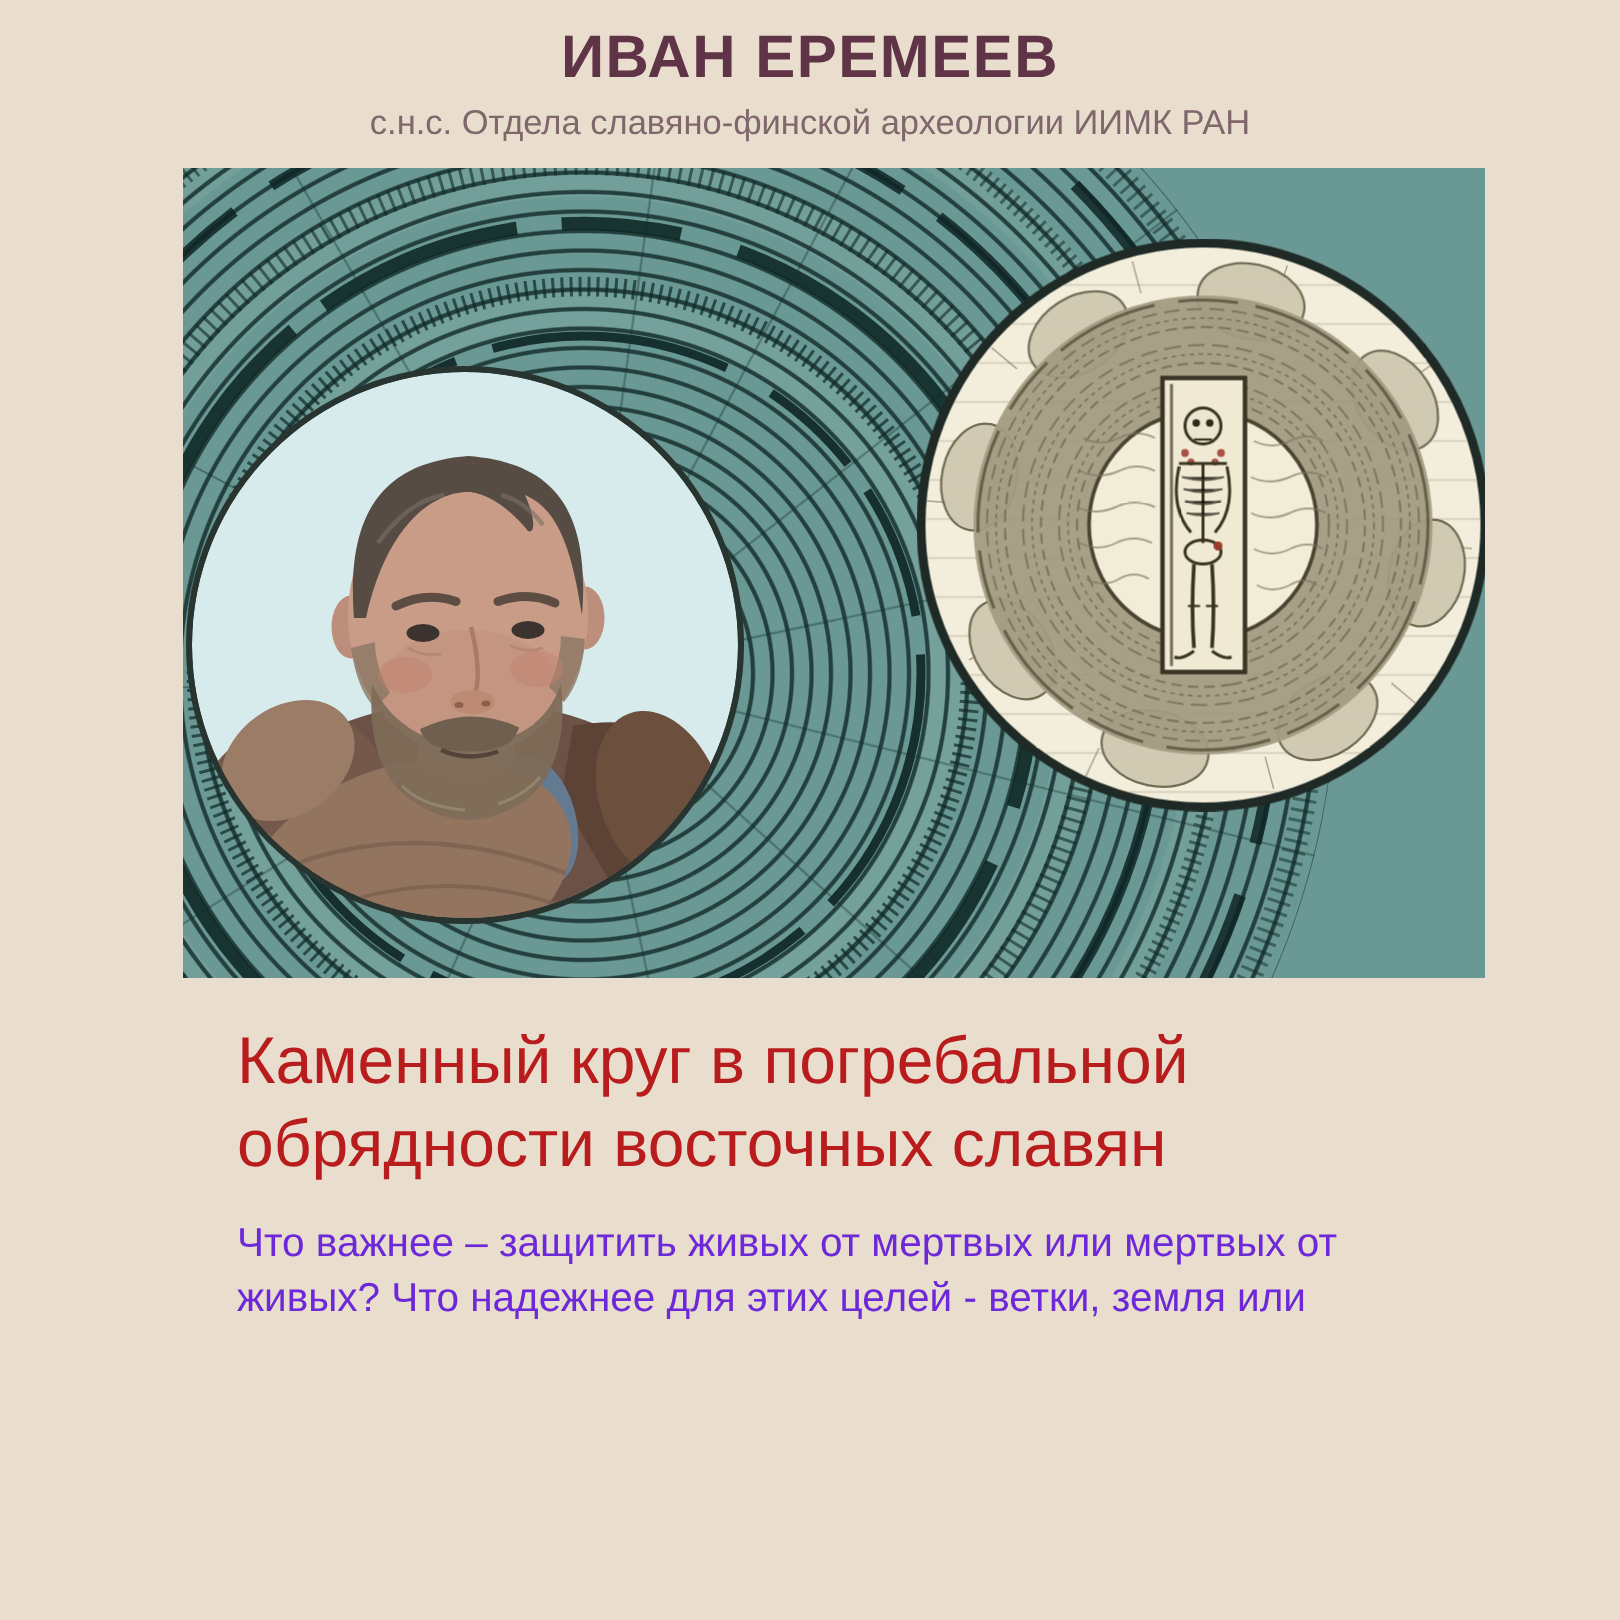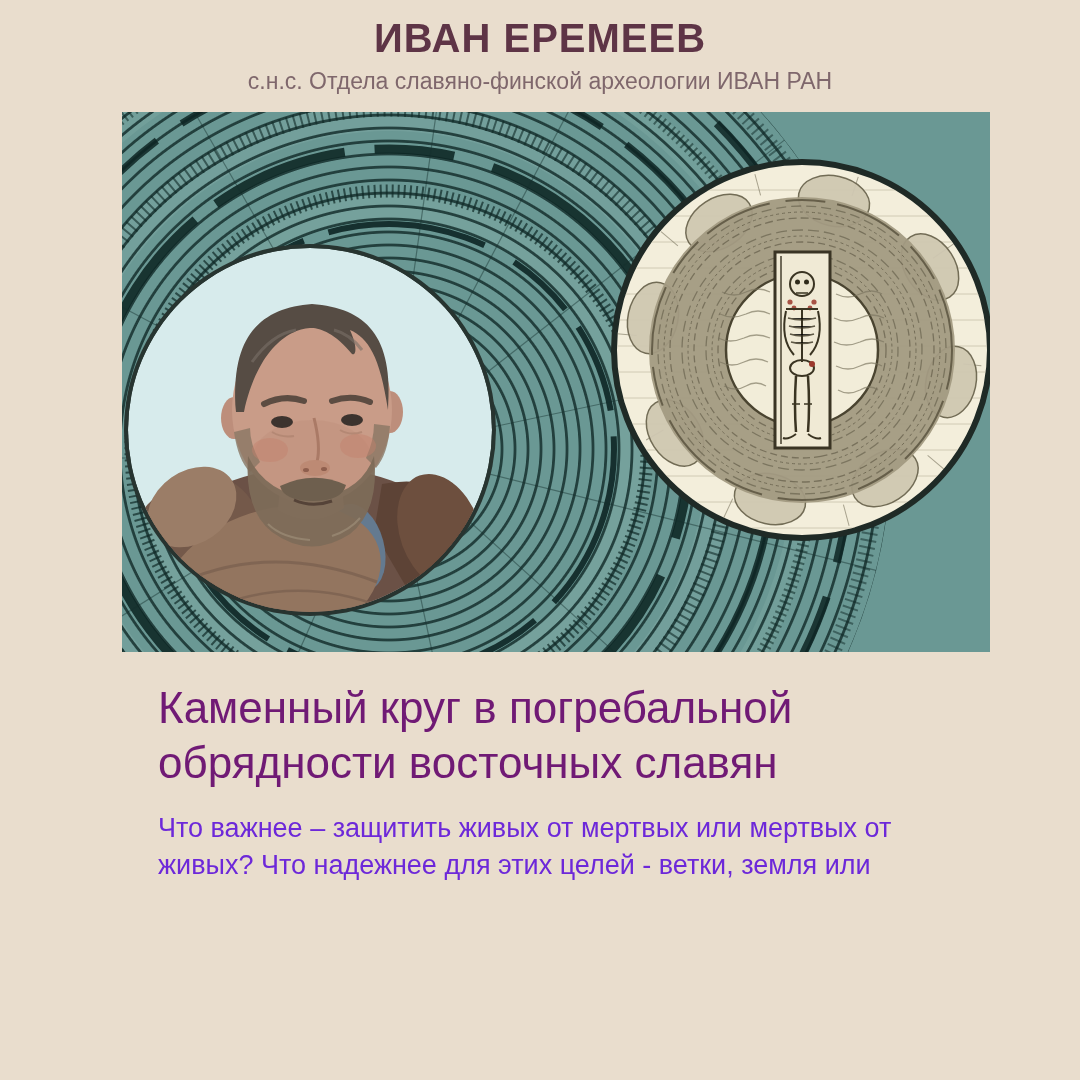--- a/index.html
+++ b/index.html
@@ -25,35 +25,35 @@
     color:#7f676c;
   }
   .hero{
     position:absolute;left:122px;top:112px;width:868px;height:540px;
     background:#6a9894;
   }
   .hero svg{display:block;width:868px;height:540px;}
   .lecture-title{
     position:absolute;left:158px;top:680px;width:720px;
     font-size:44px;line-height:1.25;font-weight:400;
-    color:#701a75;
+    color:#b91c1c;
   }
   .lecture-description{
     position:absolute;left:158px;top:810px;width:800px;
     font-size:27px;line-height:1.36;font-weight:400;
     color:#6d28d9;
   }
 </style>
 </head>
 <body>
 
 <div class="canvas">
 
   <div class="speaker-name">ИВАН ЕРЕМЕЕВ</div>
-  <div class="speaker-affiliation">с.н.с. Отдела славяно-финской археологии ИВАН РАН</div>
+  <div class="speaker-affiliation">с.н.с. Отдела славяно-финской археологии ИИМК РАН</div>
 
   <div class="hero">
     <svg viewBox="0 0 868 540" xmlns="http://www.w3.org/2000/svg">
       <defs>
         <radialGradient id="rg" gradientUnits="userSpaceOnUse" cx="267" cy="337" r="13" spreadMethod="repeat">
           <stop offset="0" stop-color="#16302e" stop-opacity="0"></stop>
           <stop offset="0.55" stop-color="#16302e" stop-opacity="0"></stop>
           <stop offset="0.62" stop-color="#16302e" stop-opacity="0.85"></stop>
           <stop offset="0.76" stop-color="#16302e" stop-opacity="0.85"></stop>
           <stop offset="0.84" stop-color="#16302e" stop-opacity="0"></stop>

